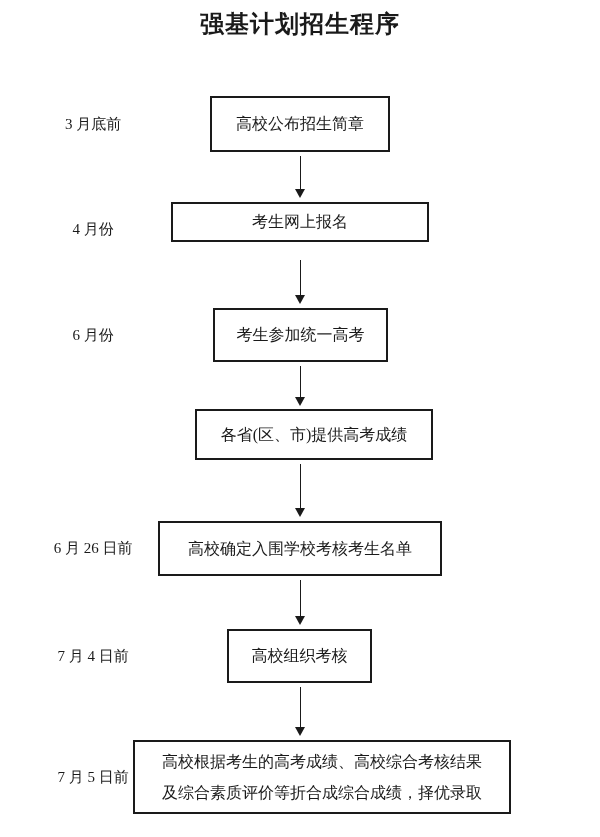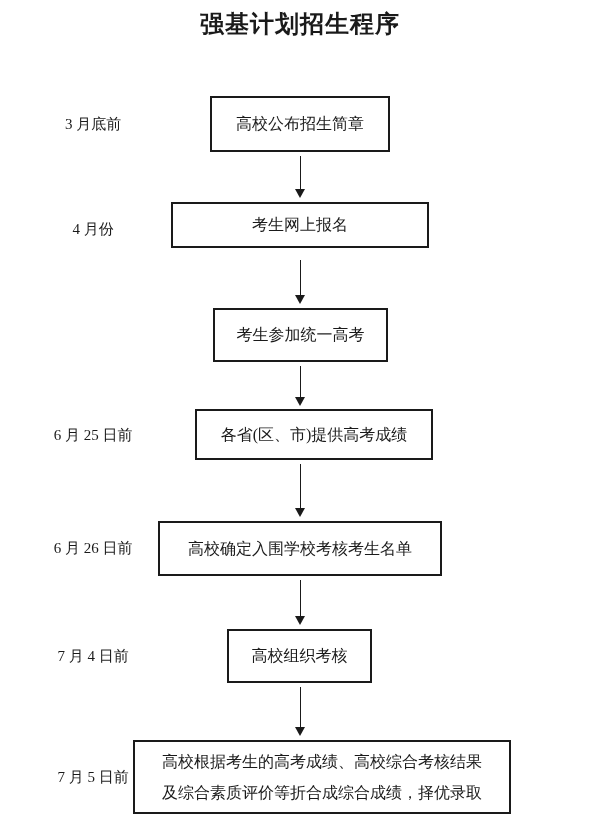--- a/index.html
+++ b/index.html
@@ -48,21 +48,21 @@
   }
   .arrow .head{
     position:absolute;left:0;bottom:0;width:0;height:0;
     border-left:5.5px solid transparent;
     border-right:5.5px solid transparent;
     border-top:9px solid #1a1a1a;
   }
   
   .d1{top:115px}.d2{top:220px}.d3{top:326px}.d4{top:426px}.d5{top:539px}.d6{top:647px}.d7{top:768px}
   .b1{left:210px;top:96px;width:180px;height:56px}
-  .b2{left:171px;top:202px;width:258px;height:46px}
+  .b2{left:171px;top:202px;width:258px;height:40px}
   .b3{left:213px;top:308px;width:175px;height:54px}
   .b4{left:195px;top:409px;width:238px;height:51px}
   .b5{left:158px;top:521px;width:284px;height:55px}
   .b6{left:227px;top:629px;width:145px;height:54px}
   .b7{left:133px;top:740px;width:378px;height:74px;line-height:31px;padding:0 20px}
   .a1{top:156px;height:42px}
   .a2{top:260px;height:44px}
   .a3{top:366px;height:40px}
   .a4{top:464px;height:53px}
   .a5{top:580px;height:45px}
@@ -82,27 +82,27 @@
       <div class="head"></div>
     </div>
 
   <div class="date d2">4 月份</div>
   <div class="box b2">考生网上报名</div>
   <div class="arrow a2">
       <div class="shaft"></div>
       <div class="head"></div>
     </div>
 
+  <div class="date d3">6 月份</div>
   <div class="box b3">考生参加统一高考</div>
   <div class="arrow a3">
       <div class="shaft"></div>
       <div class="head"></div>
     </div>
 
-  <div class="date d4">6 月 25 日前</div>
   <div class="box b4">各省(区、市)提供高考成绩</div>
   <div class="arrow a4">
       <div class="shaft"></div>
       <div class="head"></div>
     </div>
 
   <div class="date d5">6 月 26 日前</div>
   <div class="box b5">高校确定入围学校考核考生名单</div>
   <div class="arrow a5">
       <div class="shaft"></div>

